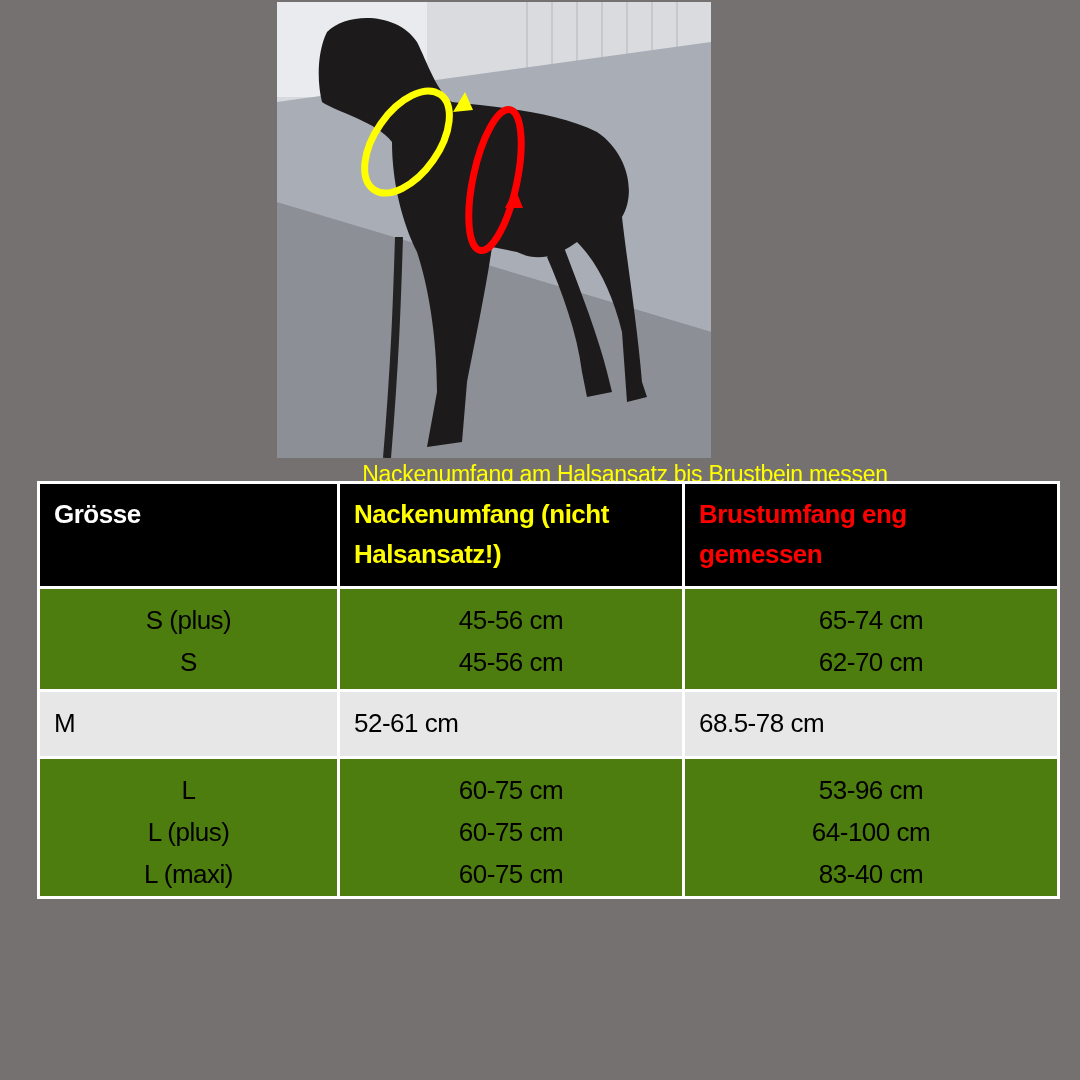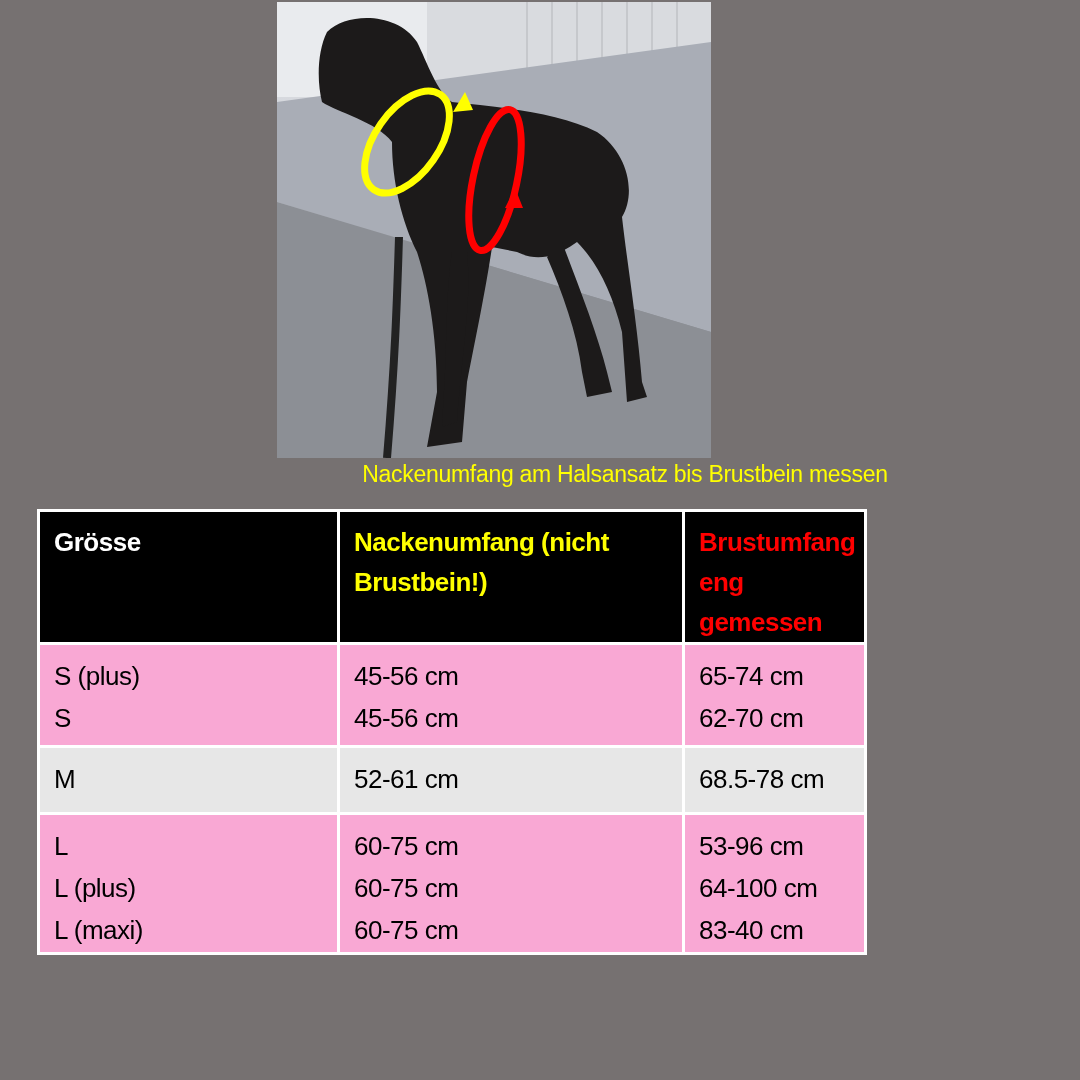--- a/index.html
+++ b/index.html
@@ -21,22 +21,22 @@
   .caption {
     position: absolute;
     left: 0; top: 461px; width: 1250px;
     text-align: center;
     color: #ffff00;
     font-size: 23px;
     letter-spacing: -0.3px;
   }
   table.sizes {
     position: absolute;
-    left: 37px; top: 509px;
-    width: 830px;
+    left: 37px; top: 481px;
+    width: 1023px;
     border-collapse: collapse;
     table-layout: fixed;
   }
   table.sizes td, table.sizes th {
     border: 3px solid #ffffff;
     vertical-align: top;
     text-align: left;
     padding: 10px 14px 0 14px;
     font-size: 26px;
     line-height: 42px;
@@ -47,21 +47,21 @@
   table.sizes th {
     background: #000000;
     font-weight: bold;
     height: 92px;
     padding-top: 10px;
     line-height: 40px;
   }
   th.c1 { color: #ffffff !important; }
   th.c2 { color: #ffff00 !important; margin-left: 41px; }
   th.c3 { color: #ff0000 !important; margin-top: 12px; }
-  tr.dark td { background: #f9a8d4; }
+  tr.dark td { background: #4d7c0f; text-align: center; }
   tr.light td { background: #e7e7e7; }
   .col1 { width: 300px; }
   .col2 { width: 345px; }
   .line { display: block; }
 </style>
 </head>
 <body>
 
 <div class="photo" title="Black Great Dane wearing a harness; yellow arrow marks neck circumference, red arrow marks chest circumference">
   <svg width="434" height="456" viewBox="0 0 434 456">
@@ -104,21 +104,21 @@
       <col class="col2">
       <col>
   </colgroup>
   <tbody>
       <tr>
     <th class="c1">
       <span class="line">Grösse</span>
     </th>
     <th class="c2">
       <span class="line">Nackenumfang (nicht</span>
-      <span class="line">Brustbein!)</span>
+      <span class="line">Halsansatz!)</span>
     </th>
     <th class="c3">
       <span class="line">Brustumfang eng</span>
       <span class="line">gemessen</span>
     </th>
   </tr>
 
   <tr class="dark" style="height:103px">
     <td>
       <span class="line">S (plus)</span>

